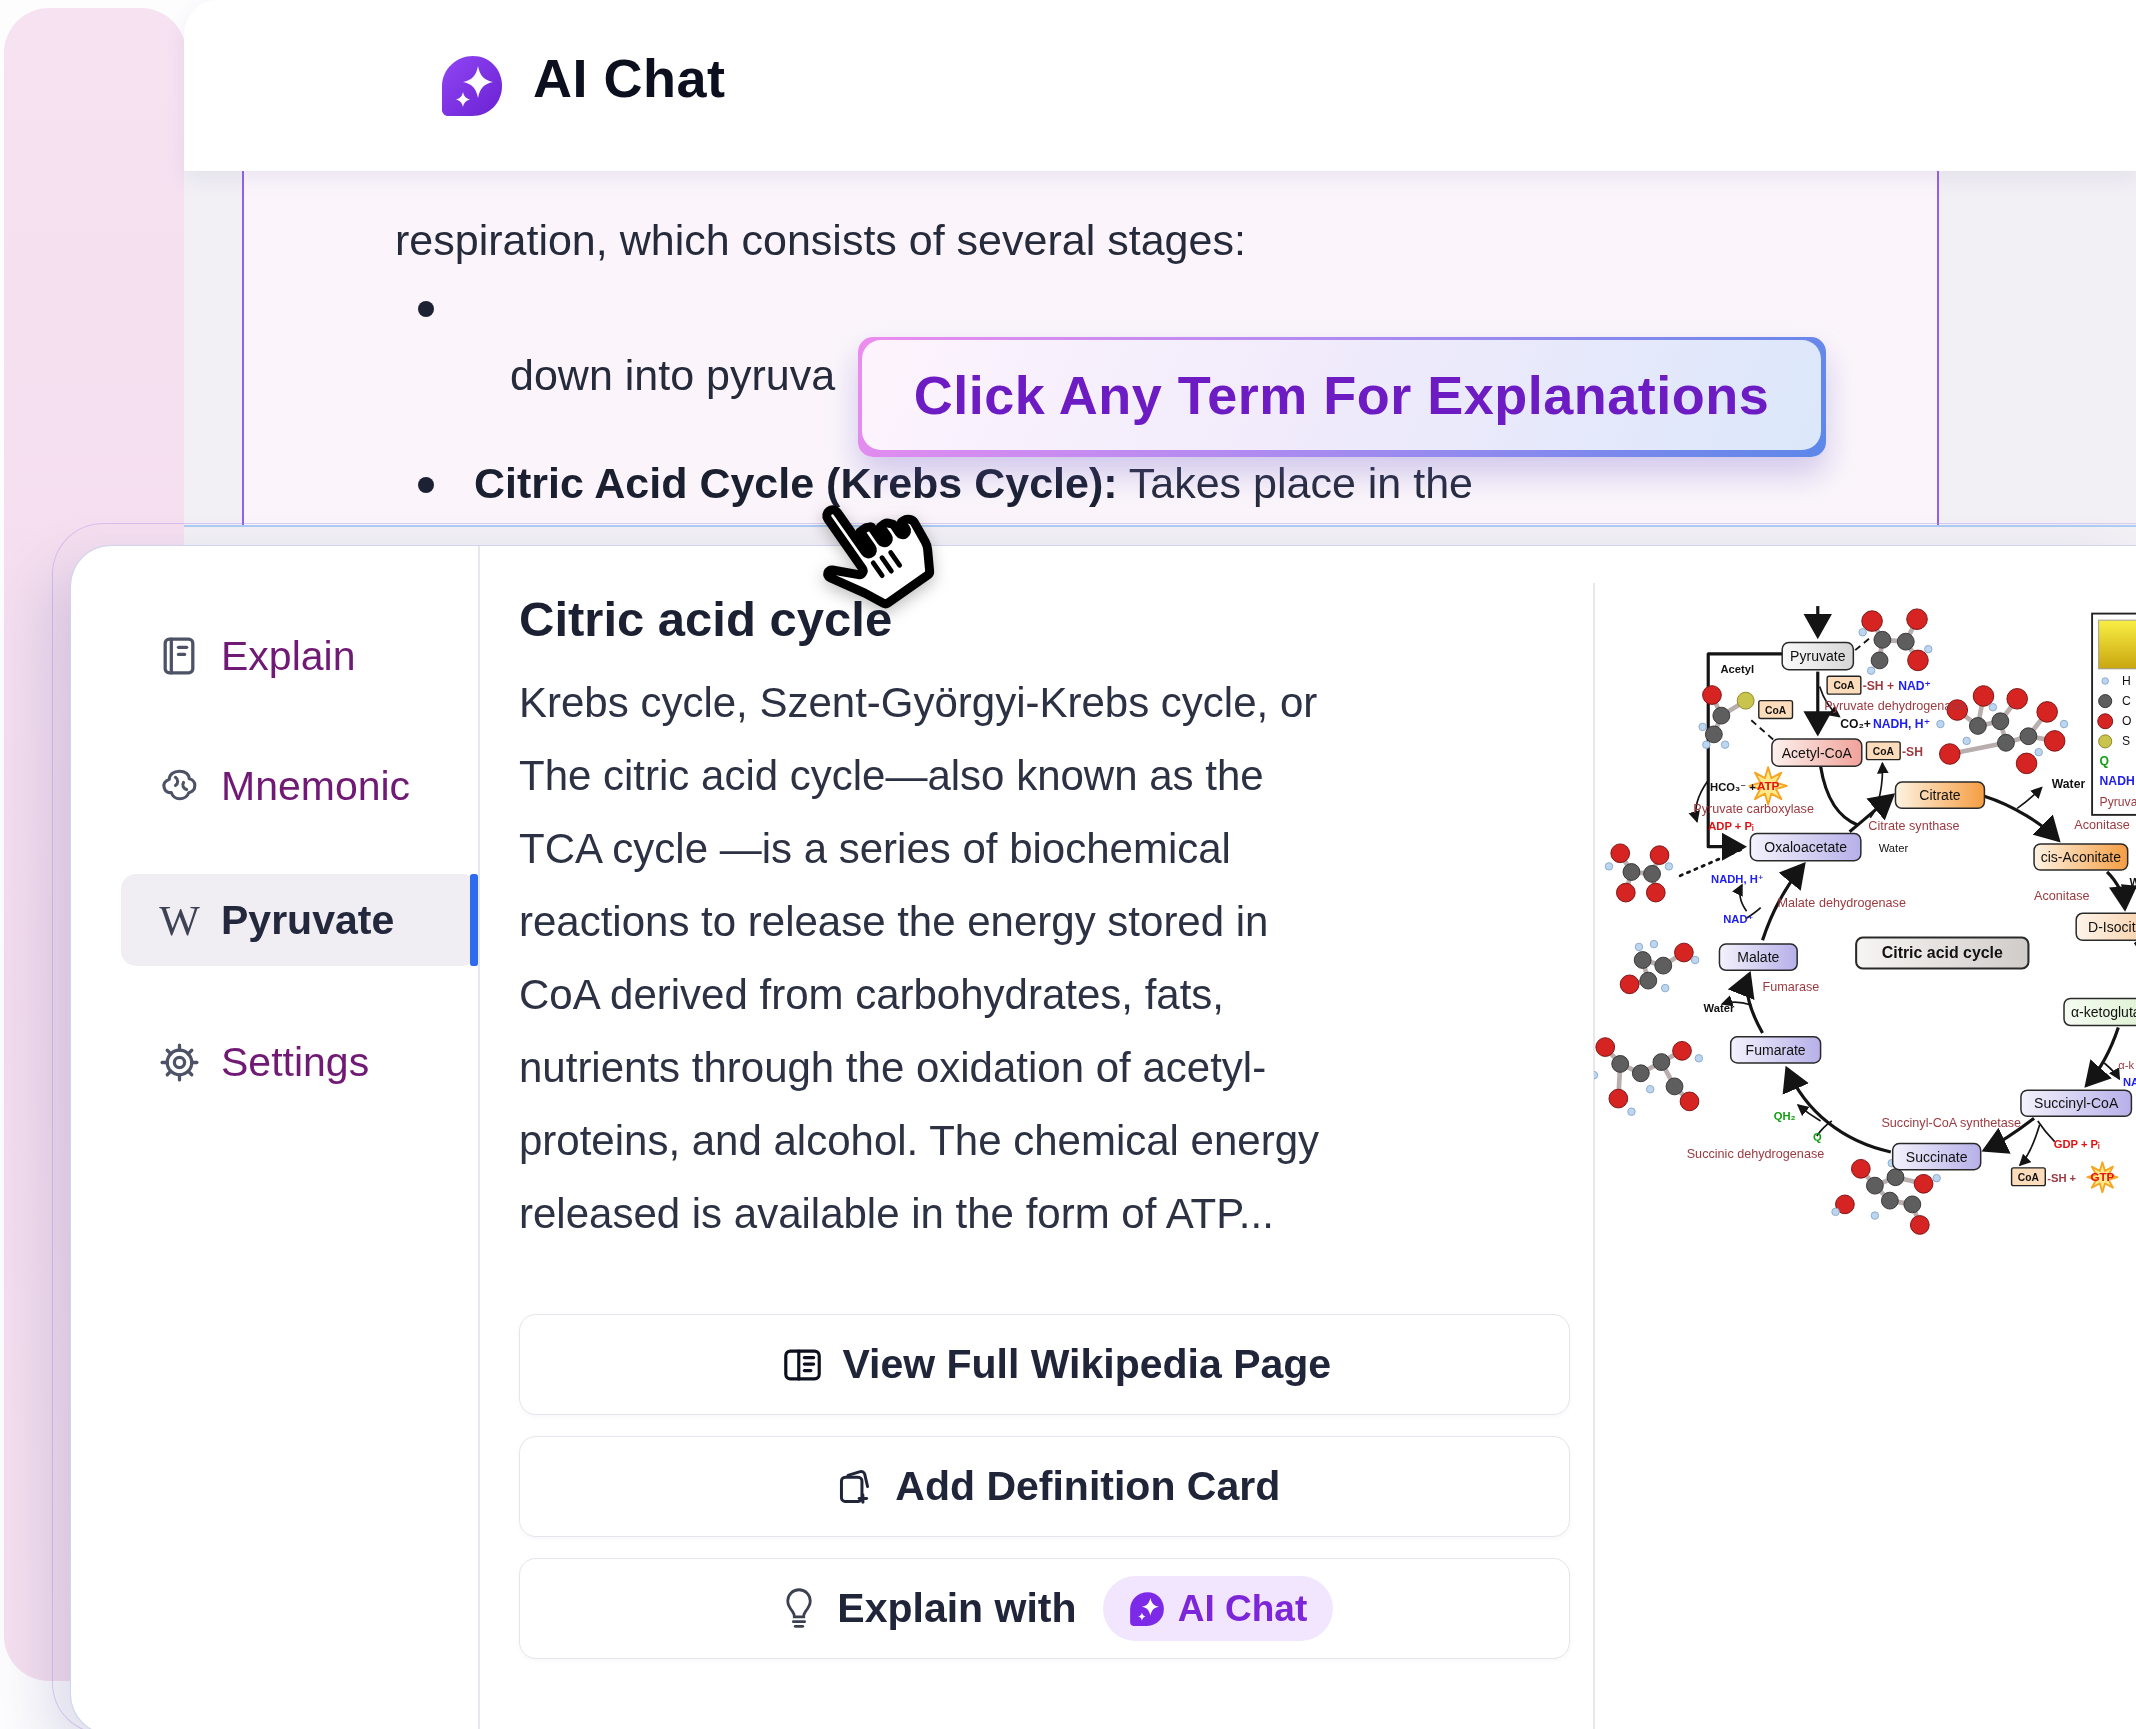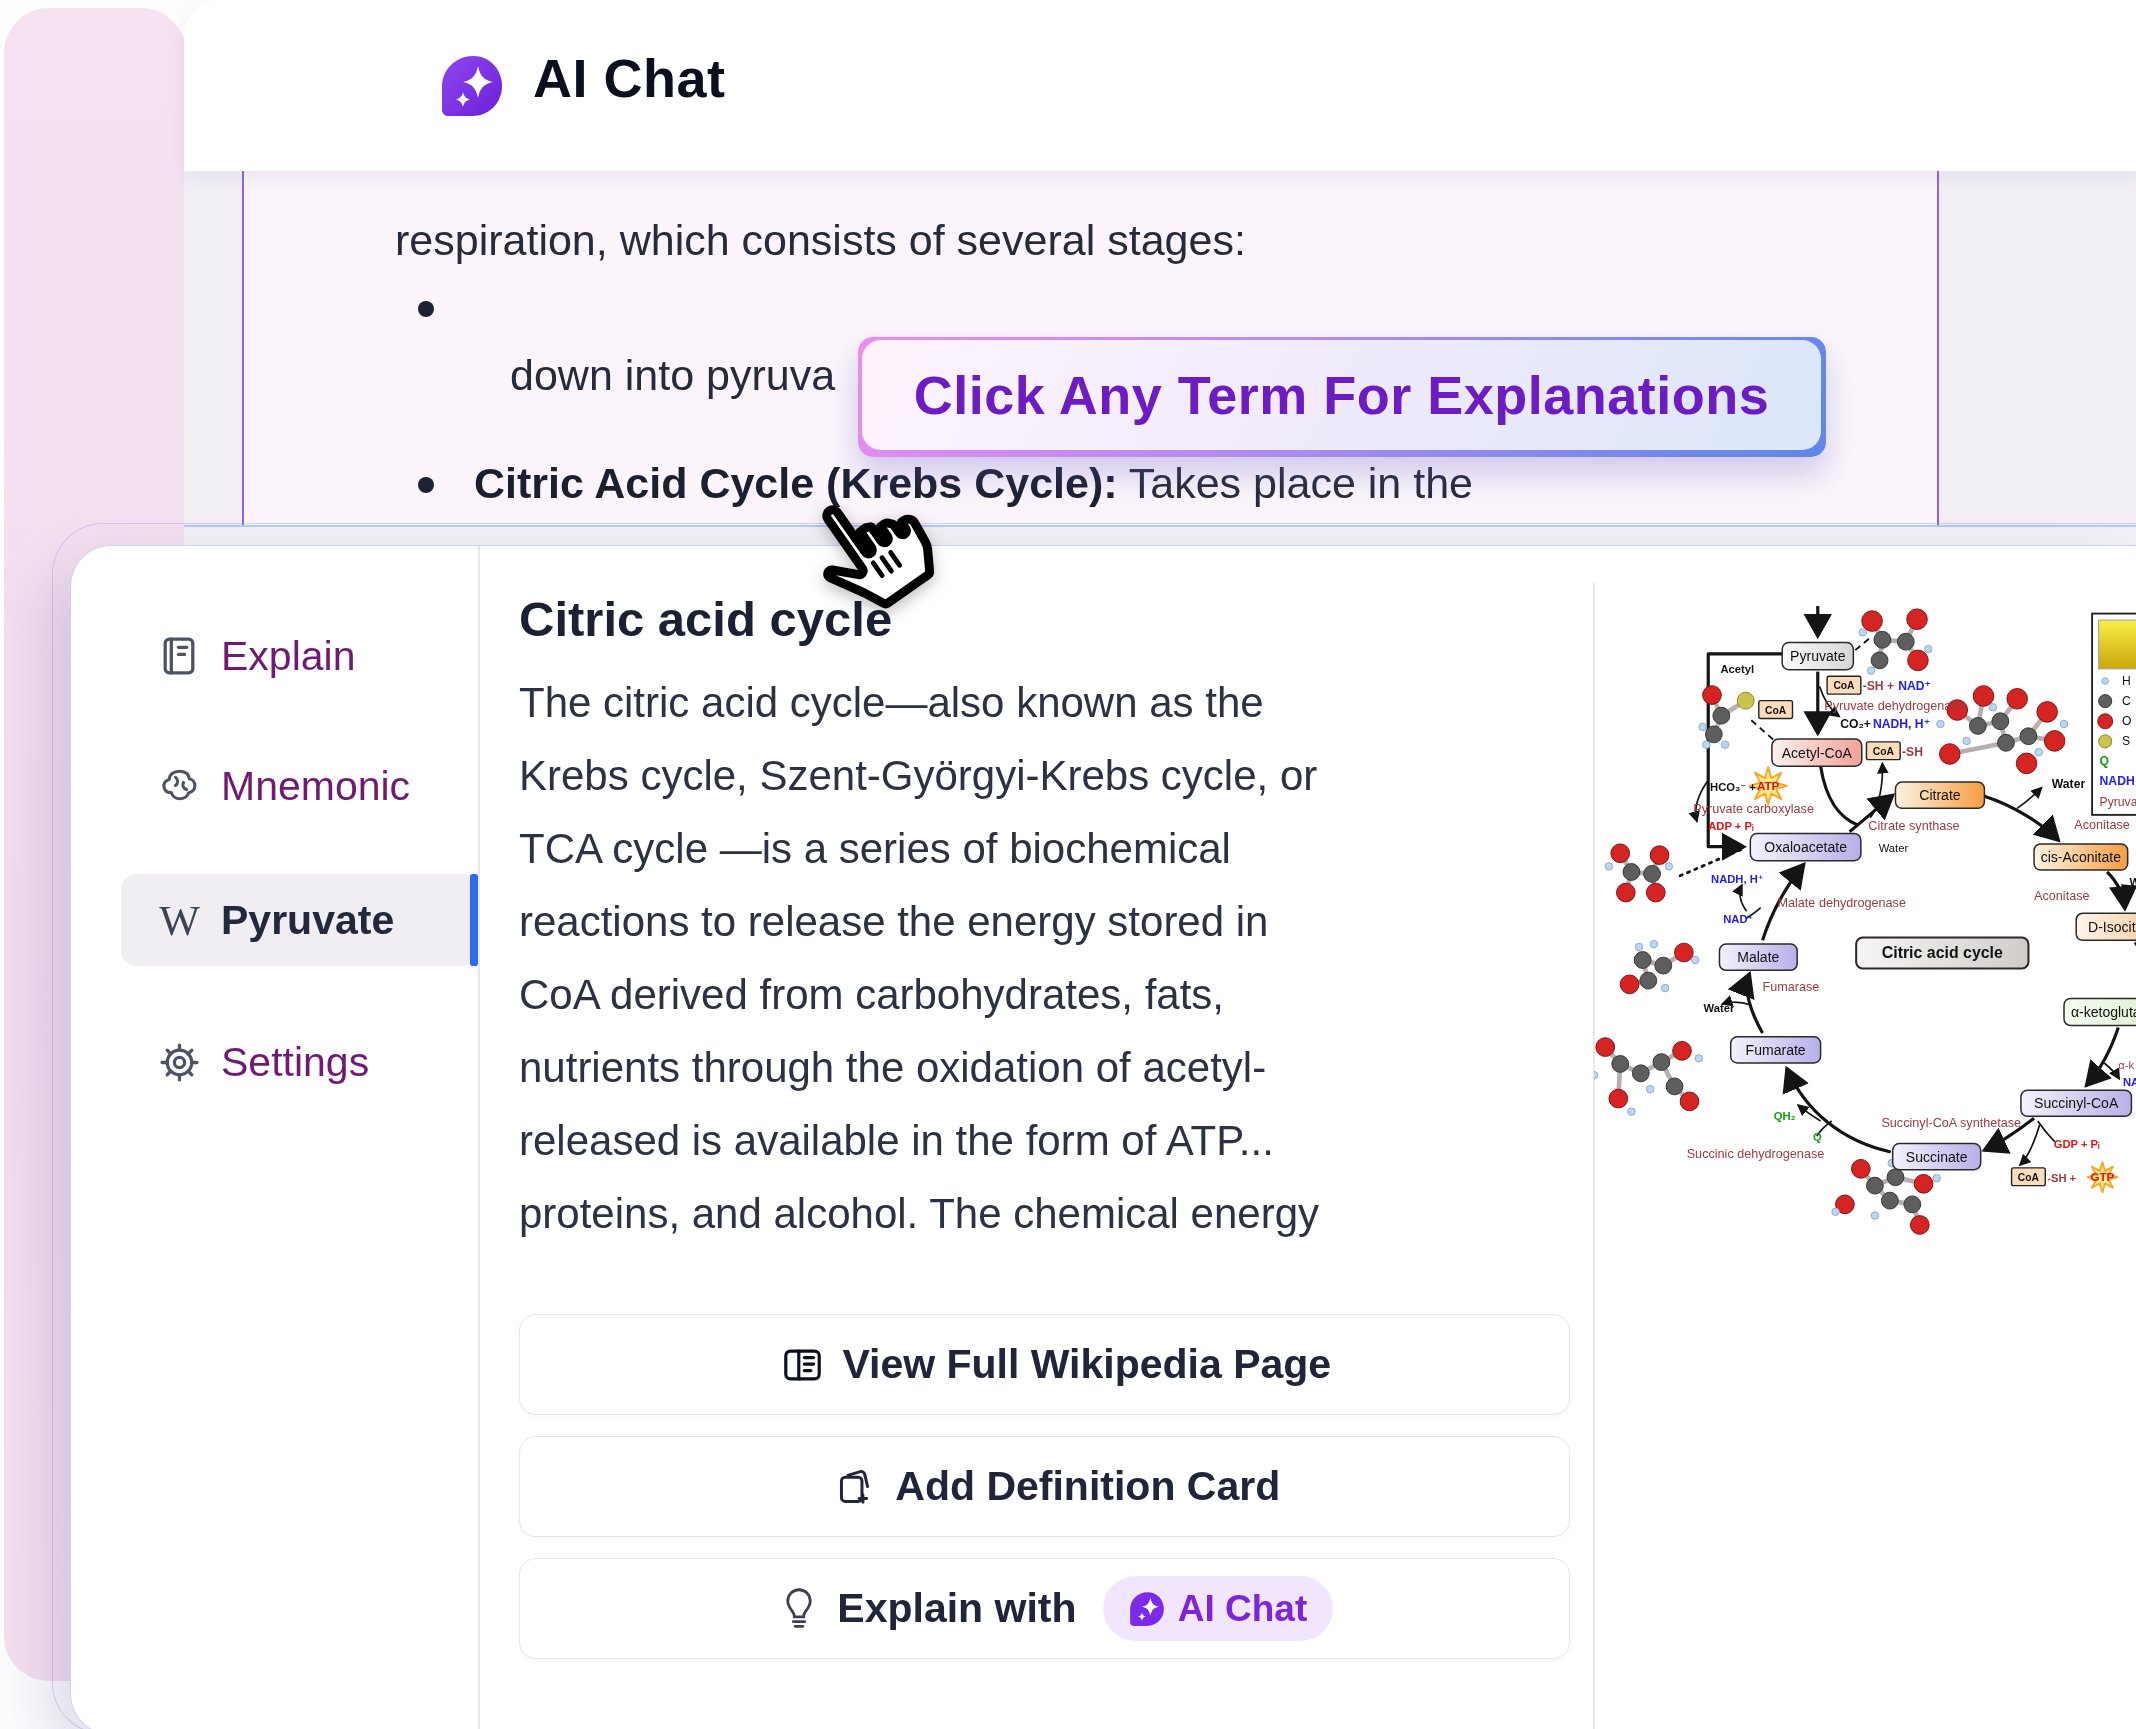--- a/index.html
+++ b/index.html
@@ -173,28 +173,28 @@
         </svg>
       </span>
       <span class="side-label">Settings</span>
     </div>
 
     <div class="v-div1"></div>
     <div class="v-div2"></div>
 
     <div class="article-title">Citric acid cycle</div>
     <div class="article-body">
-      <div>The citric acid cycle—also known as the</div>
-        <div>Krebs cycle, Szent-Györgyi-Krebs cycle, or</div>
+      <div>Krebs cycle, Szent-Györgyi-Krebs cycle, or</div>
+        <div>The citric acid cycle—also known as the</div>
       <div>TCA cycle —is a series of biochemical</div>
         <div>reactions to release the energy stored in</div>
       <div>CoA derived from carbohydrates, fats,</div>
         <div>nutrients through the oxidation of acetyl-</div>
-      <div>released is available in the form of ATP...</div>
-        <div>proteins, and alcohol. The chemical energy</div>
+      <div>proteins, and alcohol. The chemical energy</div>
+        <div>released is available in the form of ATP...</div>
     </div>
 
     <div class="action-btn btn1">
       <svg width="39" height="36" viewBox="0 0 42 38" fill="none" stroke="#0c0f1d" stroke-width="3.4" stroke-linecap="round" stroke-linejoin="round">
         <rect x="3" y="4" width="36" height="30" rx="5"></rect>
         <path d="M17 4 V34"></path>
           <path d="M23 11 H33"></path>
           <path d="M23 18 H33"></path>
           <path d="M23 25 H30"></path>
       </svg>

